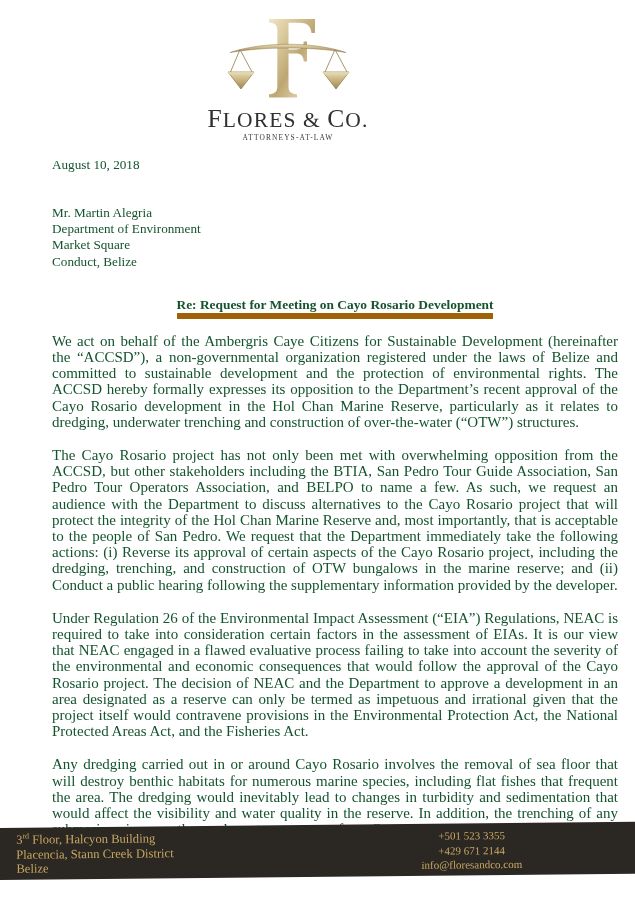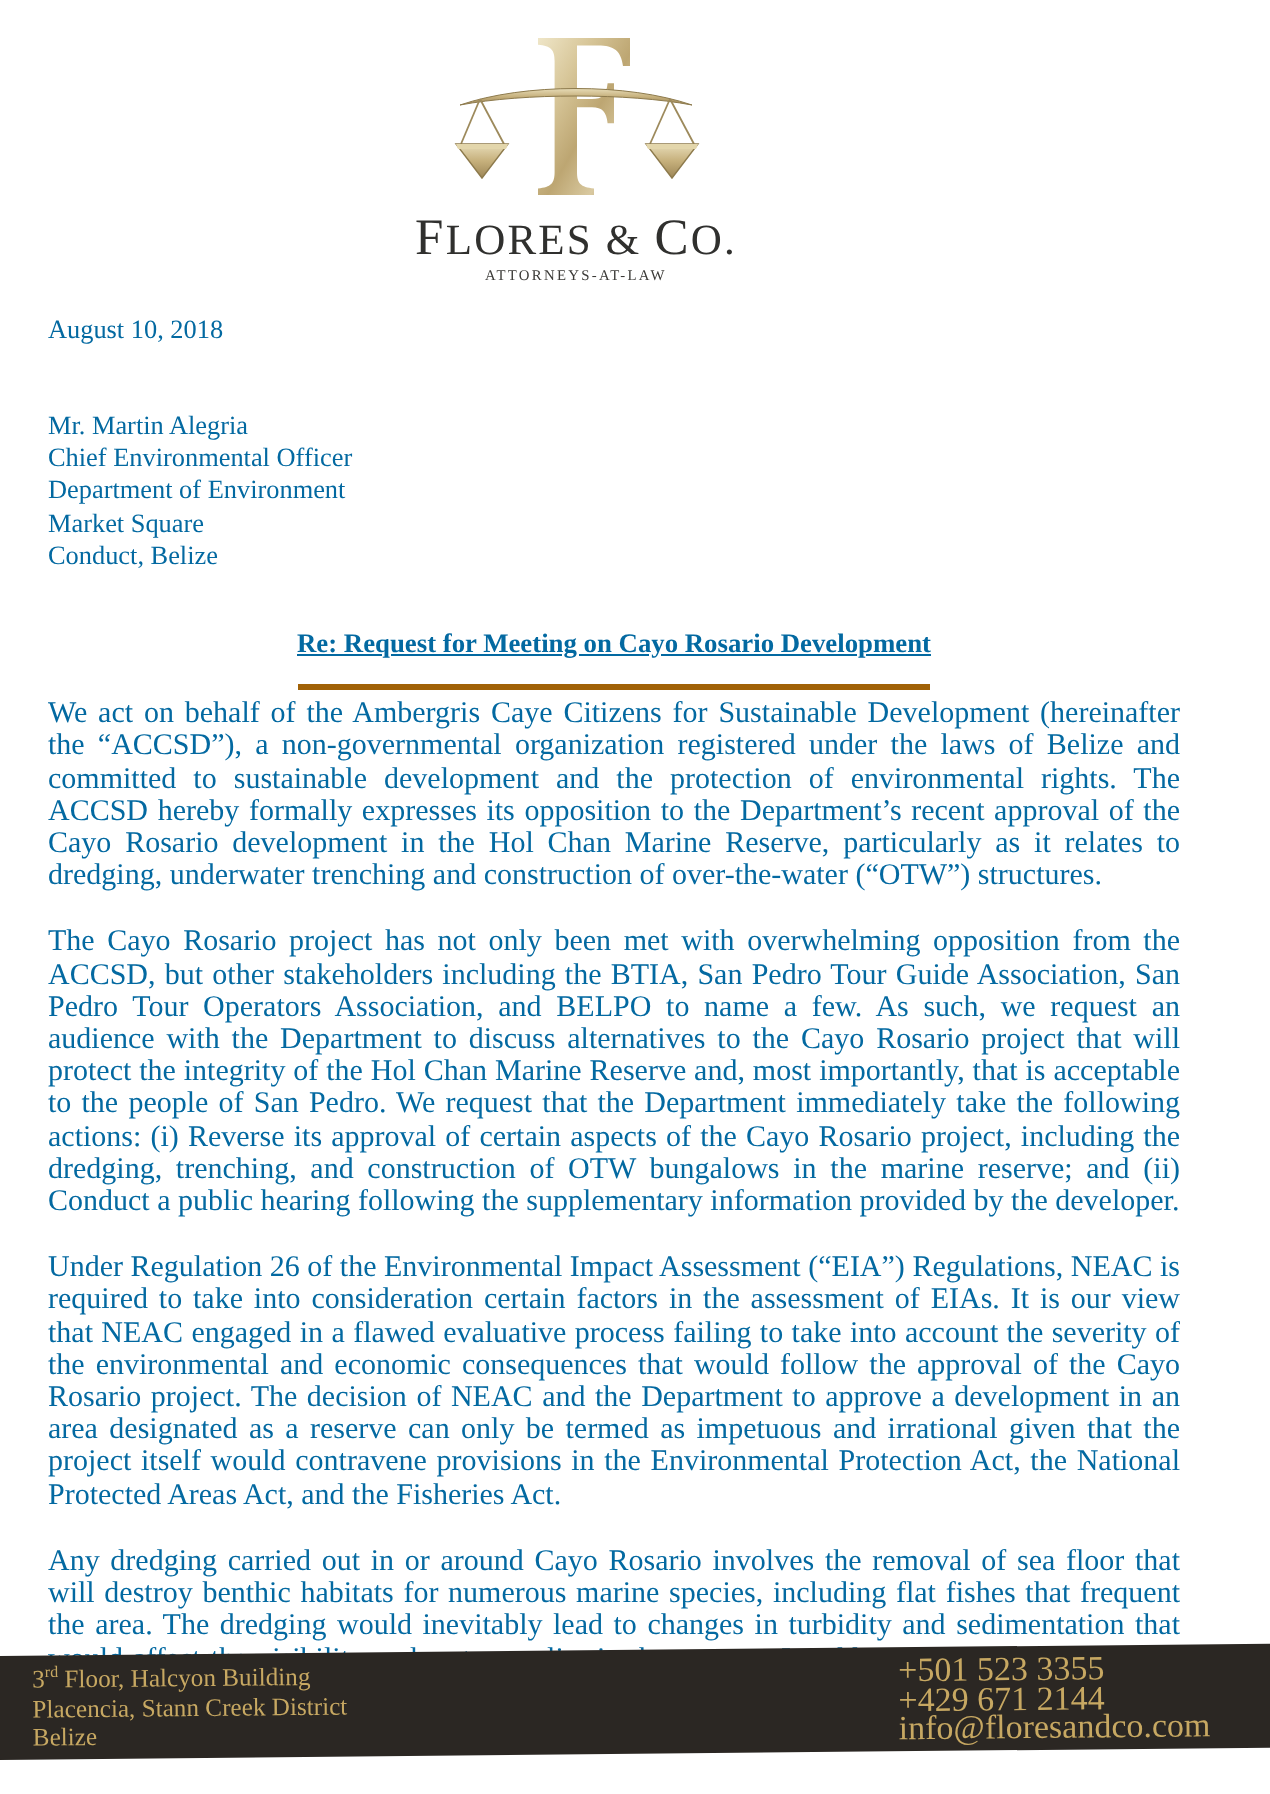--- a/index.html
+++ b/index.html
@@ -53,42 +53,41 @@
     font-family: "Liberation Serif", "DejaVu Serif", serif;
     font-size: 7.4px;
     letter-spacing: 1.15px;
     color: #3b3a37;
     white-space: nowrap;
   }
 
   
   .letter-body {
     position: absolute;
-    left: 24px;
+    left: 52px;
     top: 157px;
     width: 566px;
     font-size: 13.2px;
     line-height: 15.6px;
-    color: #0369a1;
+    color: #14532d;
   }
   .date-line { margin: 0 0 0 0; }
   .addressee { margin-top: 32px; }
   .addressee div { line-height: 16.4px; }
   .salutation { margin-top: 27px; }
 
   .subject {
     margin-top: 27px;
     text-align: center;
     font-weight: bold;
     font-size: 13.4px;
   }
   .subject span {
-    border-bottom: 3px solid #a16207;
-    padding-bottom: 13px;
-    text-decoration: underline;
+    border-bottom: 6px solid #a16207;
+    padding-bottom: 1px;
   }
 
   .para {
     margin-top: 17px;
     text-align: justify;
     text-justify: inter-word;
     line-height: 16.2px;
     font-size: 15px;
   }
   .para:first-of-type { margin-top: 0; }
@@ -123,27 +122,28 @@
     white-space: nowrap;
   }
   .footer-address sup {
     font-size: 8px;
     vertical-align: super;
     line-height: 0;
     text-align: center;
   }
   .footer-contact {
     position: absolute;
-    left: 455px;
+    left: 427px;
     top: 5px;
     color: #c7a862;
-    font-size: 17px;
+    font-size: 11px;
     line-height: 14.6px;
     font-family: "Liberation Serif", "DejaVu Serif", serif;
     white-space: nowrap;
+    text-align: center;
   }
   .footer-contact div, .footer-address div { white-space: nowrap; }
 </style>
 </head>
 <body>
 
 <div class="page">
 
   <div class="letterhead">
 
@@ -196,21 +196,20 @@
 
     <div class="firm-tagline">ATTORNEYS-AT-LAW</div>
   </div>
 
   <div class="letter-body">
 
     <div class="date-line">August 10, 2018</div>
 
     <div class="addressee">
       <div>Mr. Martin Alegria</div>
-      <div>Chief Environmental Officer</div>
       <div>Department of Environment</div>
       <div>Market Square</div>
       <div>Conduct, Belize</div>
     </div>
 
 
     <div class="subject"><span>Re: Request for Meeting on Cayo Rosario Development</span></div>
 
     <p class="para" id="p1">We act on behalf of the Ambergris Caye Citizens for Sustainable Development (hereinafter the “ACCSD”), a non-governmental organization registered under the laws of Belize and committed to sustainable development and the protection of environmental rights. The ACCSD hereby formally expresses its opposition to the Department’s recent approval of the Cayo Rosario development in the Hol Chan Marine Reserve, particularly as it relates to dredging, underwater trenching and construction of over-the-water (“OTW”) structures.</p>
     <p class="para">The Cayo Rosario project has not only been met with overwhelming opposition from the ACCSD, but other stakeholders including the BTIA, San Pedro Tour Guide Association, San Pedro Tour Operators Association, and BELPO to name a few. As such, we request an audience with the Department to discuss alternatives to the Cayo Rosario project that will protect the integrity of the Hol Chan Marine Reserve and, most importantly, that is acceptable to the people of San Pedro. We request that the Department immediately take the following actions: (i) Reverse its approval of certain aspects of the Cayo Rosario project, including the dredging, trenching, and construction of OTW bungalows in the marine reserve; and (ii) Conduct a public hearing following the supplementary information provided by the developer.</p>

